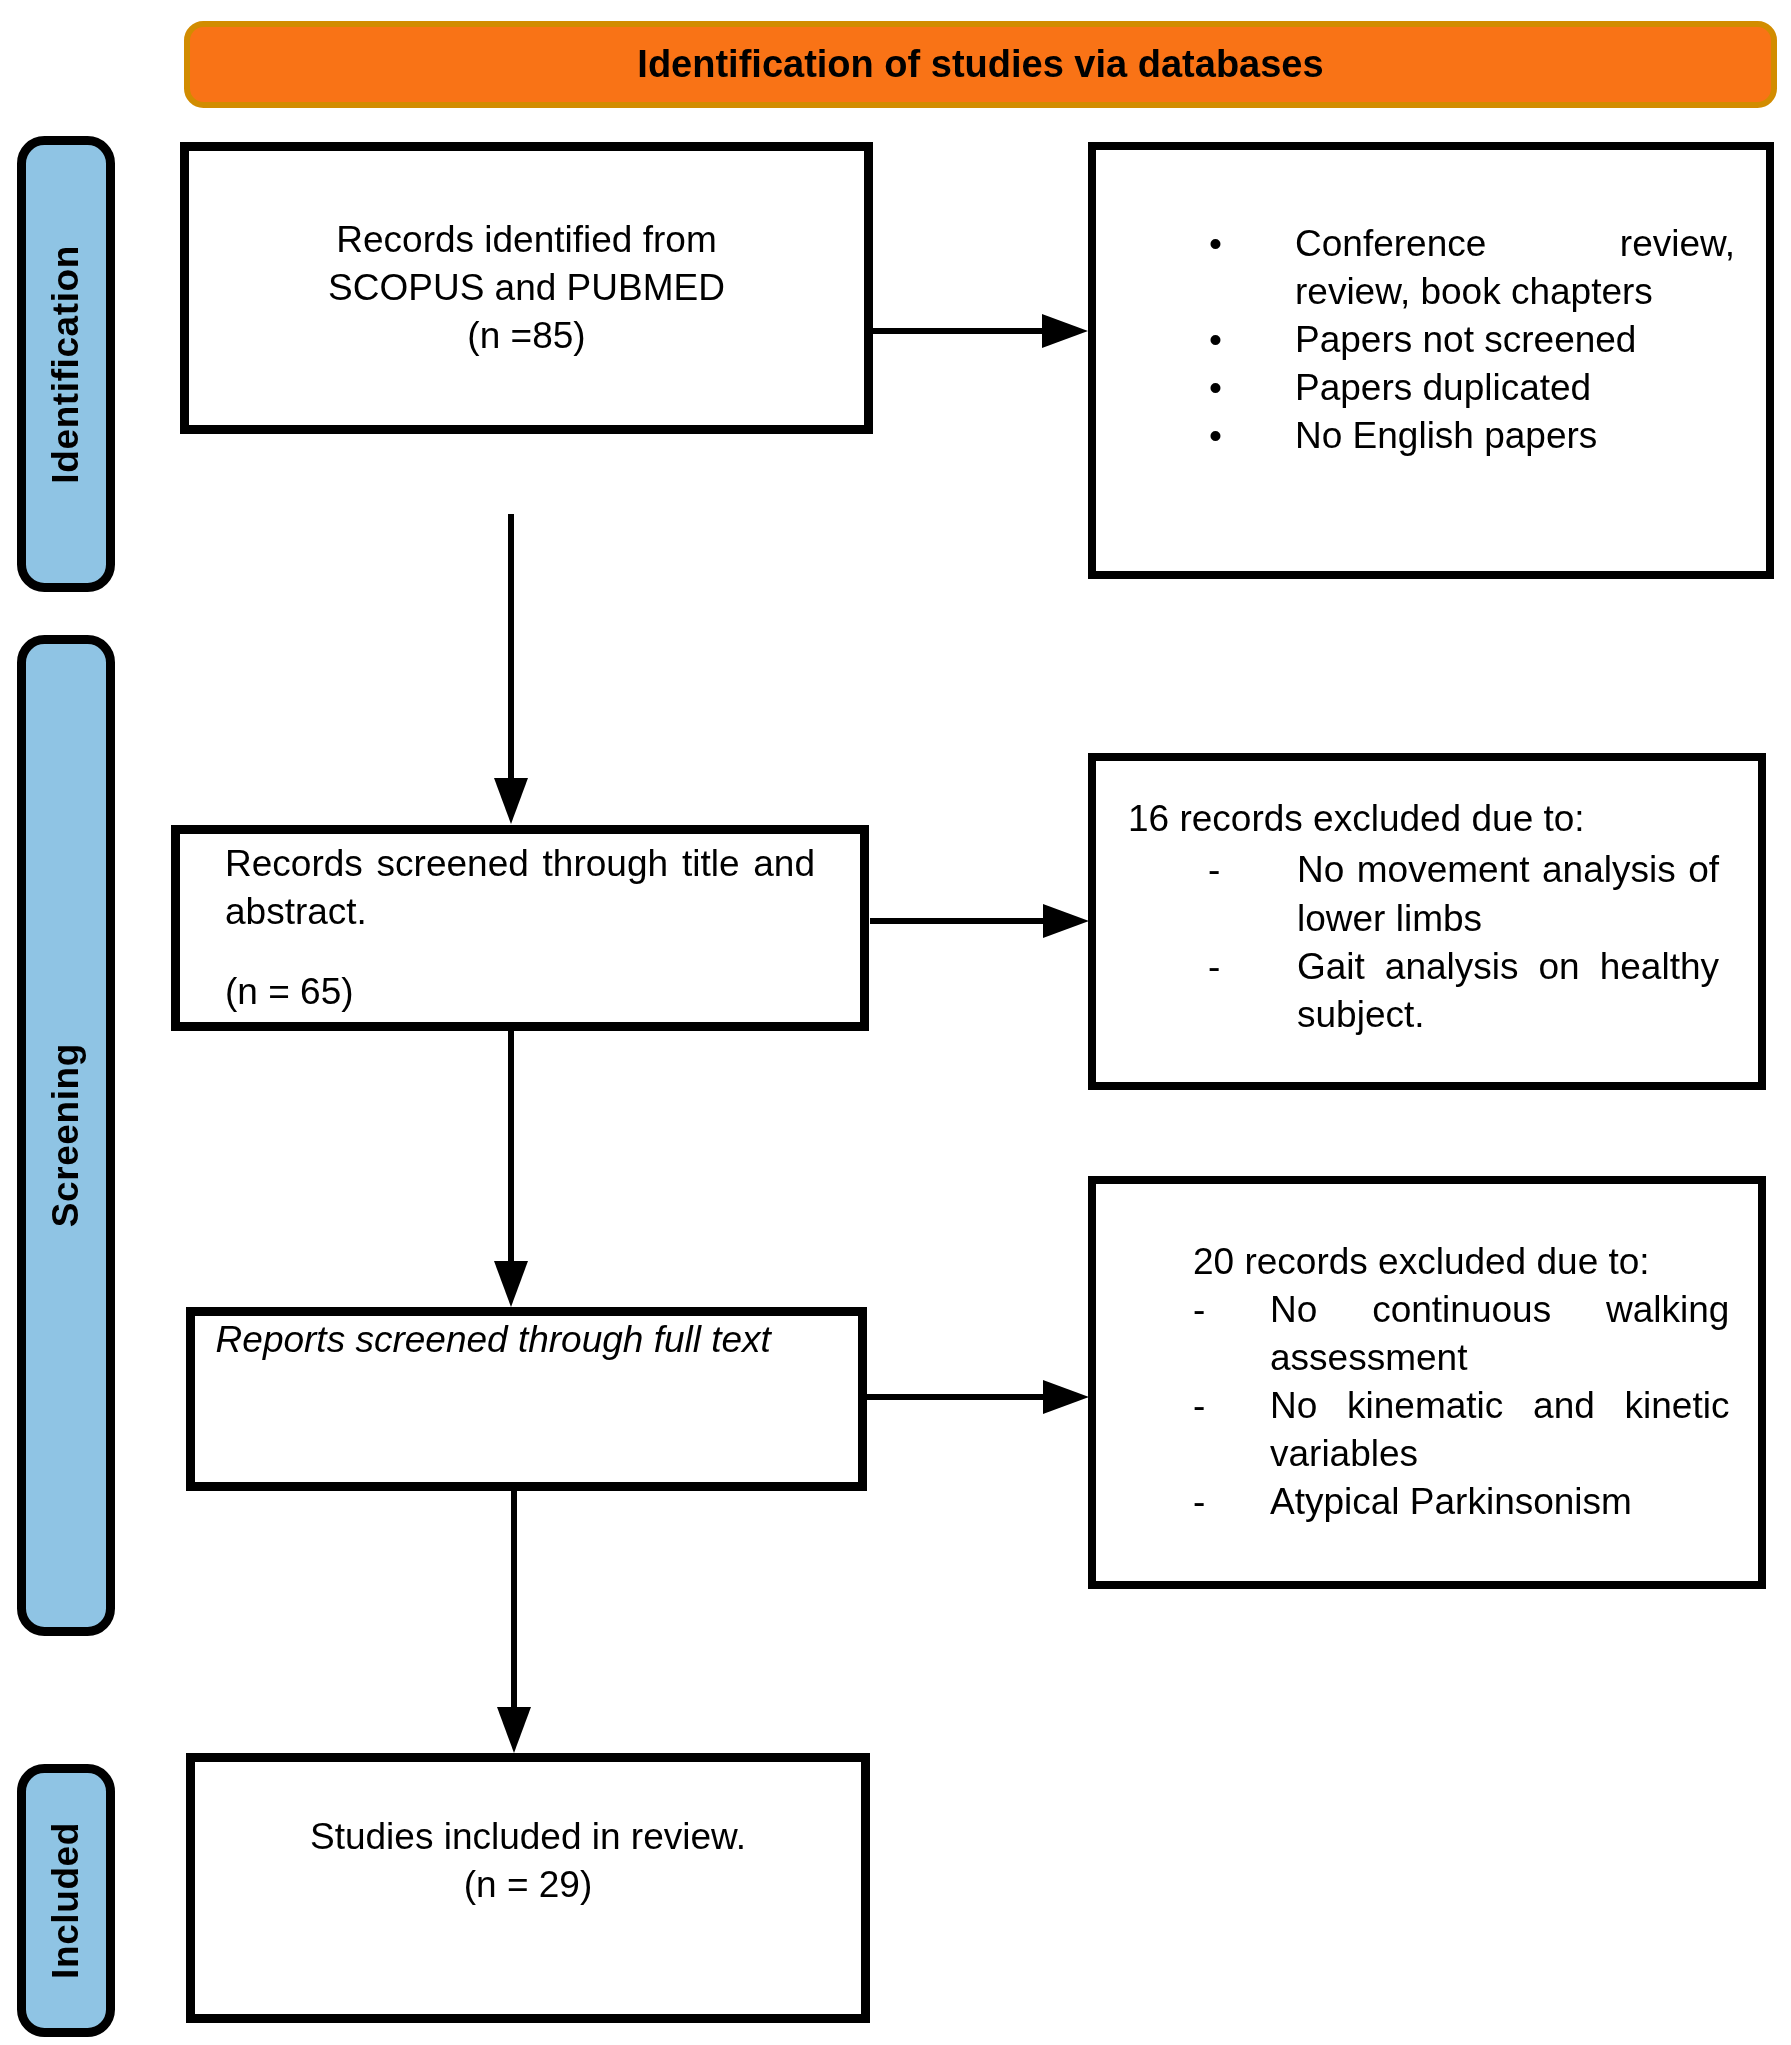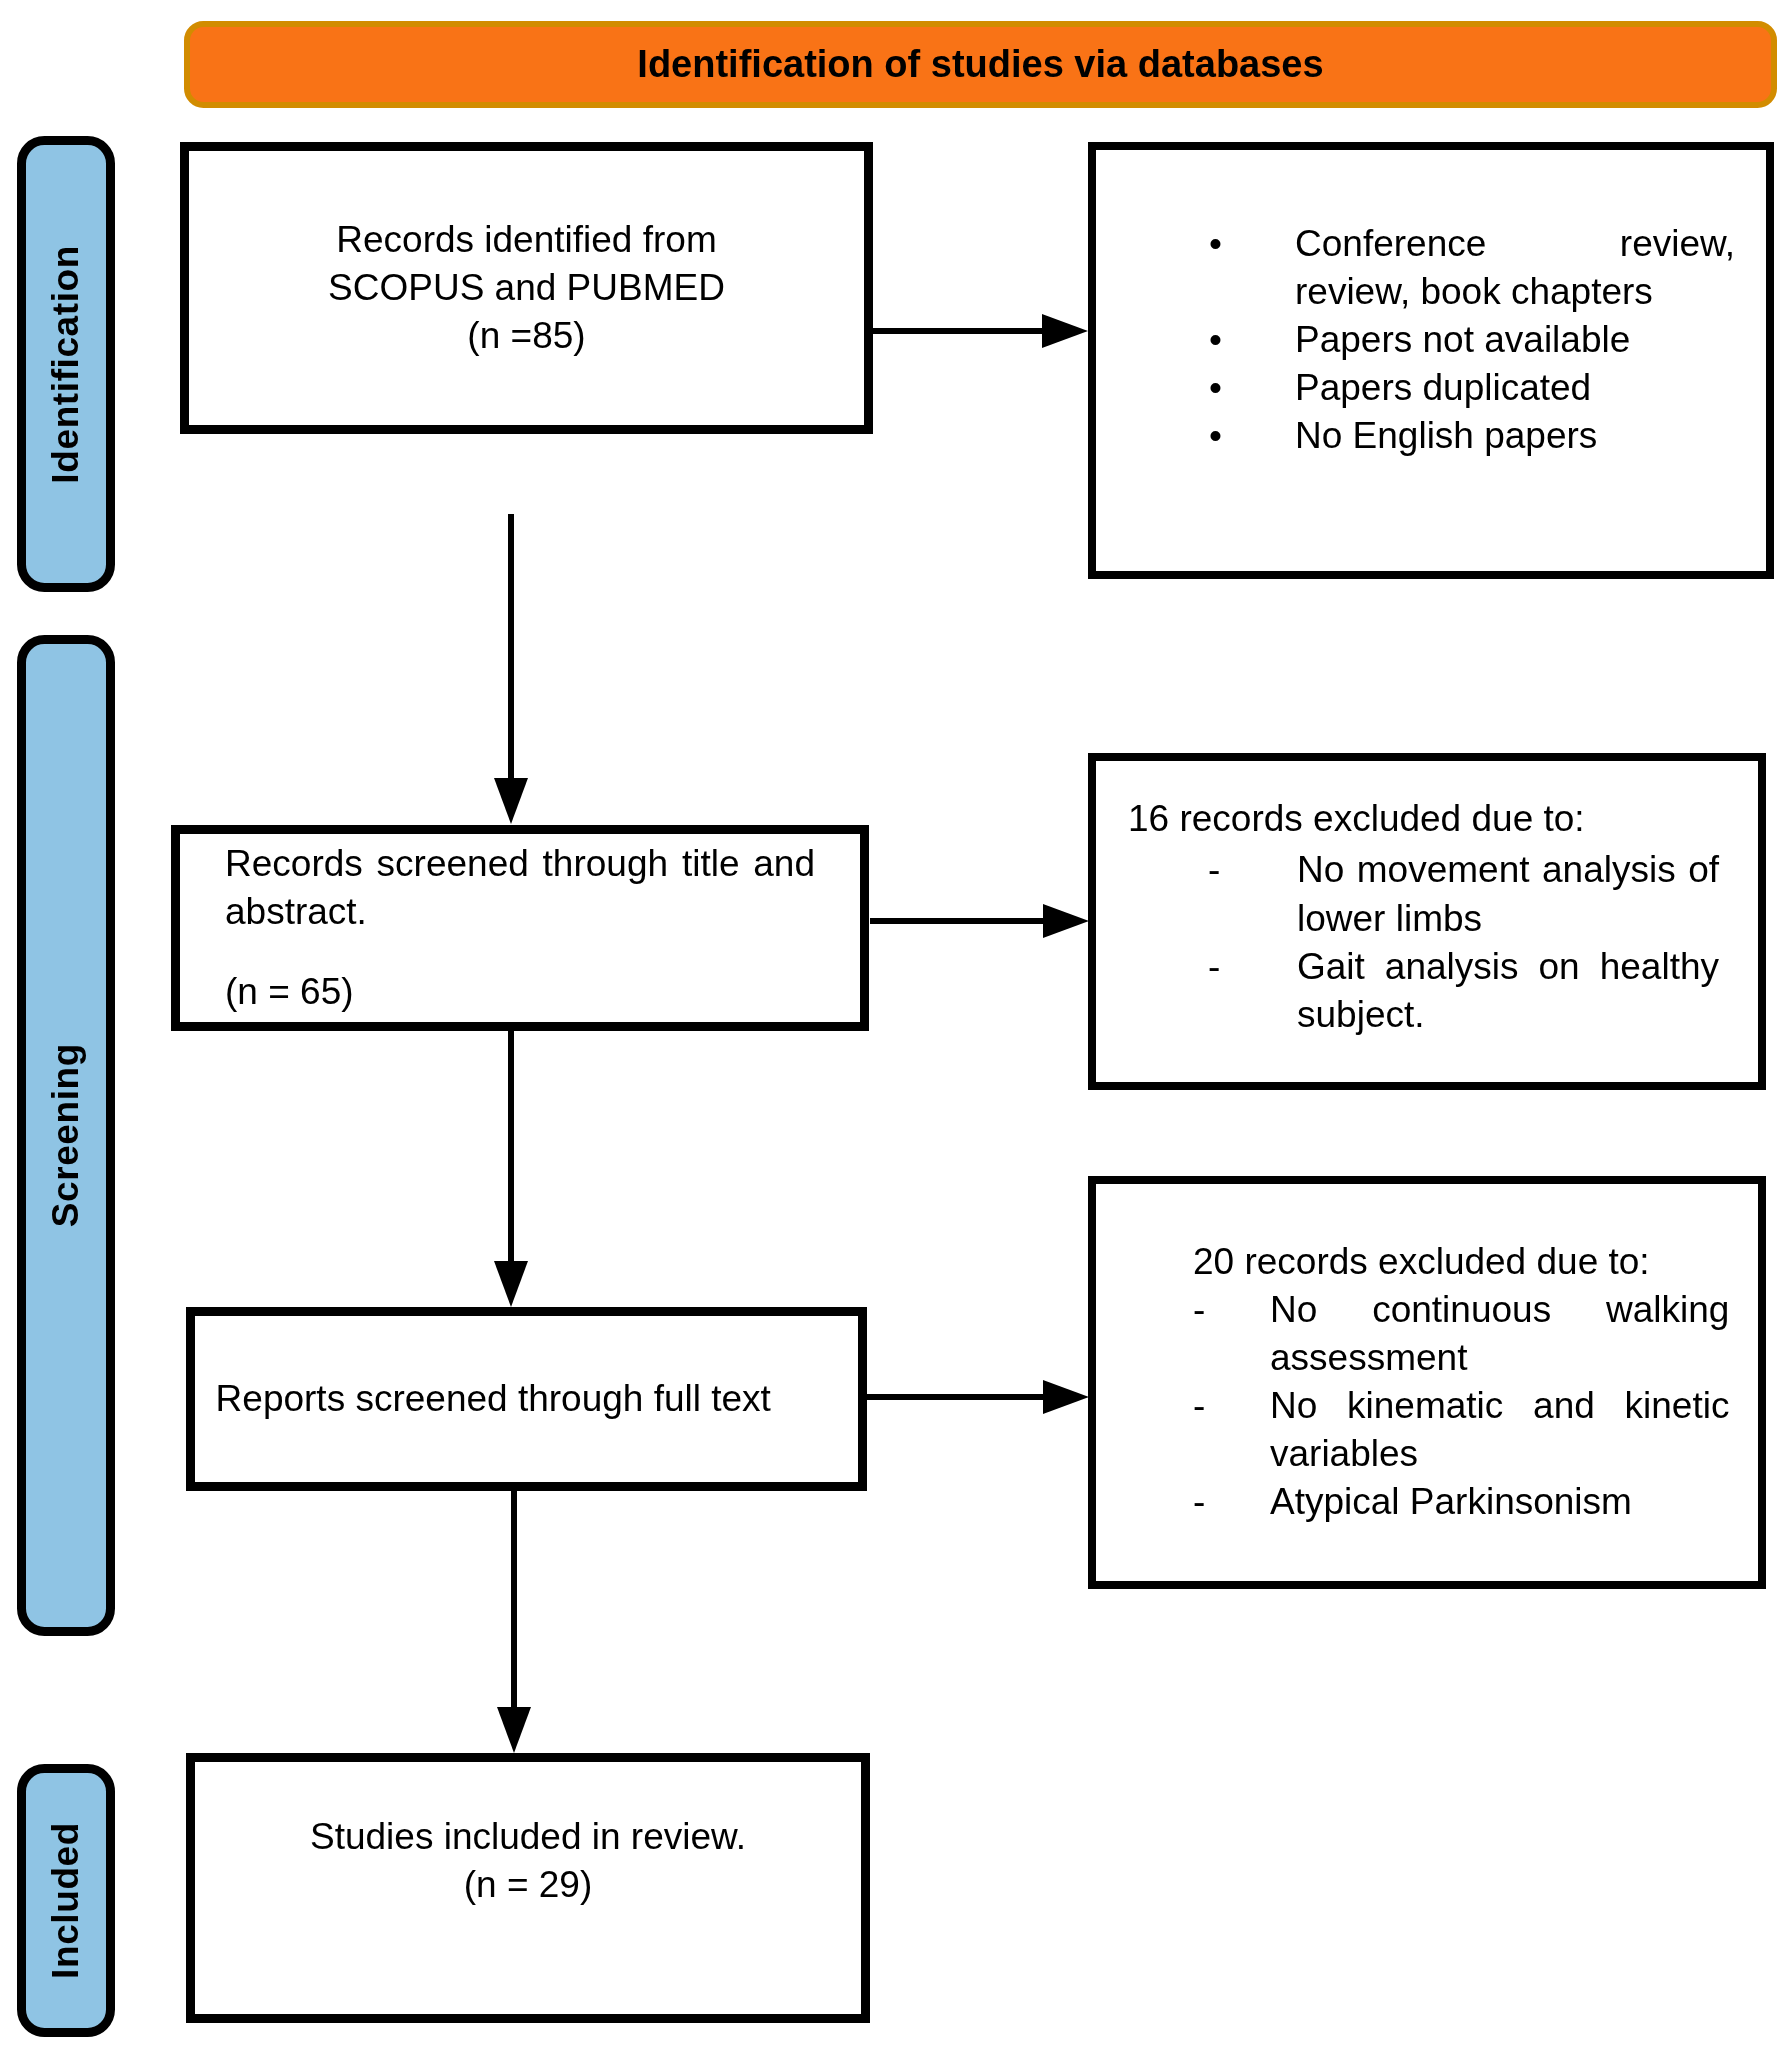--- a/index.html
+++ b/index.html
@@ -60,21 +60,21 @@
   }
   #box-screened {
     left: 171px; top: 825px; width: 698px; height: 206px;
     padding: 11.4px 45px;
     display: flex; flex-direction: column; justify-content: center; gap: 32px;
   }
   #box-screened .wrap-justify { text-align: justify; }
   #box-fulltext {
     left: 186px; top: 1307px; width: 681px; height: 184px;
     padding: 0 20.6px;
-    display: flex; flex-direction: column; justify-content: center;
+    display: flex; flex-direction: column; justify-content: flex-start; font-style: italic;
   }
   #box-included-review {
     left: 186px; top: 1753px; width: 684px; height: 270px;
     padding-top: 51px;
     text-align: center;
   }
 
   
   .side-box {
     position: absolute;
@@ -170,21 +170,21 @@
   </div>
 
   <div class="side-box" id="box-exclusion">
     <div class="side-list">
       <div class="side-item">
         <span class="side-marker">•</span>
         <span class="side-text">Conference review, review, book chapters</span>
       </div>
       <div class="side-item">
         <span class="side-marker">•</span>
-        <span class="side-text">Papers not available</span>
+        <span class="side-text">Papers not screened</span>
       </div>
       <div class="side-item">
         <span class="side-marker">•</span>
         <span class="side-text">Papers duplicated</span>
       </div>
       <div class="side-item">
         <span class="side-marker">•</span>
         <span class="side-text">No English papers</span>
       </div>
     </div>

